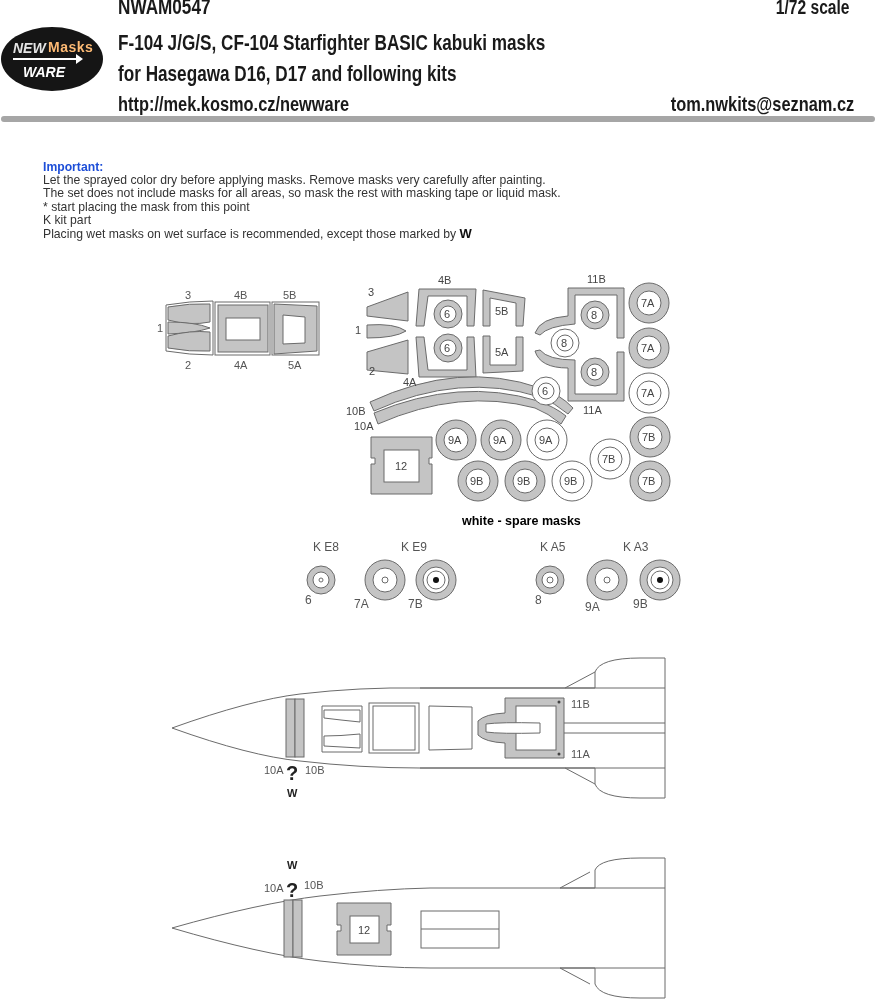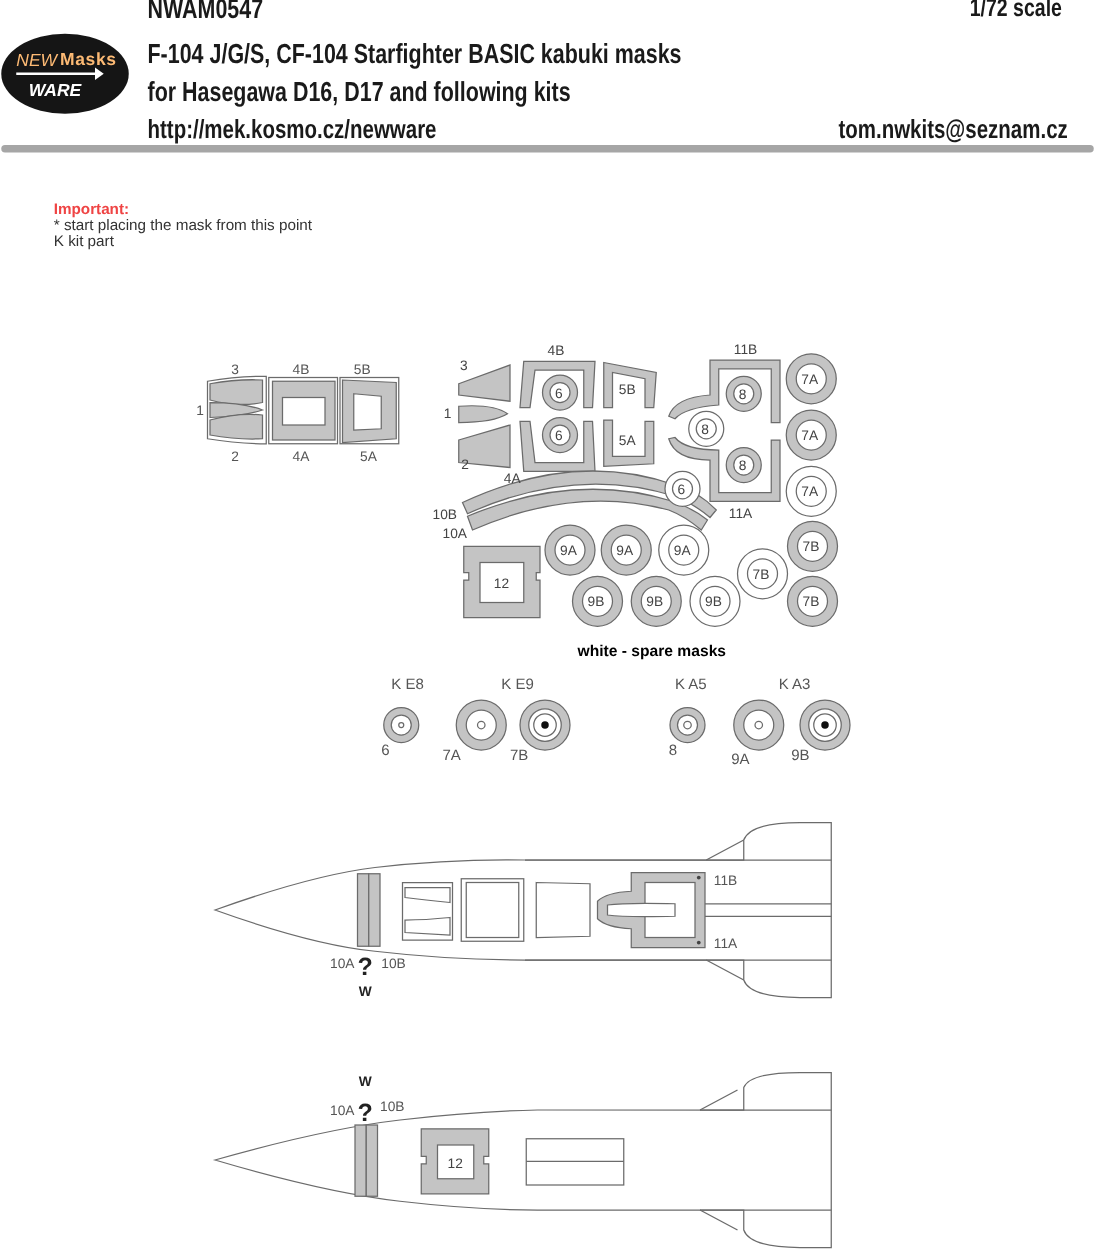--- a/index.html
+++ b/index.html
@@ -7,27 +7,27 @@
   .hdr { position: absolute; font-family: "Liberation Sans", sans-serif; font-weight: bold; color: #1a1a1a; transform: scaleX(0.78); transform-origin: left top; white-space: nowrap; }
   .hdr.right { transform-origin: right top; text-align: right; }
   #code { left: 118px; top: -6px; font-size: 22px; }
   #scale { right: 27px; top: -4px; font-size: 20px; }
   #title { left: 118px; top: 30px; font-size: 22px; }
   #subtitle { left: 118px; top: 61px; font-size: 22px; }
   #url { left: 118px; top: 92px; font-size: 21px; }
   #email { right: 23px; top: 92px; font-size: 21px; }
   #rule { position: absolute; left: 1px; top: 116px; width: 874px; height: 6px; background: #a6a6a6; border-radius: 3px; }
   #logo { position: absolute; left: 1px; top: 27px; width: 102px; height: 64px; border-radius: 50%; background: #151515; }
-  #logo .l1 { position: absolute; left: 12px; top: 13px; font-style: italic; font-weight: normal; color: #fdba74; font-size: 14px; }
+  #logo .l1 { position: absolute; left: 12px; top: 13px; font-style: italic; font-weight: bold; color: #e5e5e5; font-size: 14px; }
   #logo .l2 { position: absolute; left: 47px; top: 12px; color: #fdba74; font-weight: bold; font-size: 14px; letter-spacing: 0.5px; }
   #logo .l3 { position: absolute; left: 22px; top: 37px; font-style: italic; font-weight: bold; color: #fff; font-size: 14px; }
   #logo .arrow { position: absolute; left: 12px; top: 31px; width: 64px; height: 2px; background: #fff; }
   #logo .arrow:after { content: ""; position: absolute; right: -6px; top: -4px; border-left: 7px solid #fff; border-top: 5px solid transparent; border-bottom: 5px solid transparent; }
   #notes { position: absolute; left: 43px; top: 161px; font-size: 12.2px; line-height: 13.2px; color: #333; }
-  #notes .head { font-weight: bold; color: #ef4444; }
+  #notes .head { font-weight: bold; color: #1d4ed8; }
   #notes .wmark { font-weight: bold; font-size: 13px; color: #111; }
   svg { position: absolute; left: 0; top: 0; }
   svg text { font-family: "Liberation Sans", sans-serif; }
   #spare-label { position: absolute; left: 462px; top: 514px; font-size: 12.5px; font-weight: bold; color: #000000; }
 </style>
 </head>
 <body>
 
 <div id="logo">
   <span class="l1">NEW</span>
@@ -38,22 +38,25 @@
 <div id="code" class="hdr">NWAM0547</div>
 <div id="scale" class="hdr right">1/72 scale</div>
 <div id="title" class="hdr">F-104 J/G/S, CF-104 Starfighter BASIC  kabuki masks</div>
 <div id="subtitle" class="hdr">for Hasegawa D16, D17  and following kits</div>
 <div id="url" class="hdr">http://mek.kosmo.cz/newware</div>
 <div id="email" class="hdr right">tom.nwkits@seznam.cz</div>
 <div id="rule"></div>
 
 <div id="notes">
   <div class="head">Important:</div>
+  <div>Let the sprayed color dry before applying masks. Remove masks very carefully after painting.</div>
+  <div>The set does not include masks for all areas, so mask the rest with masking tape or liquid mask.</div>
   <div>*  start placing the mask from this point</div>
   <div>K kit part</div>
+  <div><span>Placing wet masks on wet surface is recommended, except those marked by </span><span class="wmark">W</span></div>
 </div>
 
 <svg width="877" height="1000" viewBox="0 0 877 1000">
   <g fill="#c4c4c4" stroke="#6b6b6b" stroke-width="1" font-size="11">
 
     <g>
       <path d="M166 305 Q190 301 213 301 L213 355 Q190 355 166 351 Z" fill="#fff"></path>
       <path d="M168 307 Q190 303 210 304 L210 322 Q190 326 168 320 Z"></path>
       <path d="M168 322 Q195 322 210 328 Q195 333 168 334 Z"></path>
       <path d="M168 336 Q190 330 210 332 L210 351 Q190 352 168 348 Z"></path>

